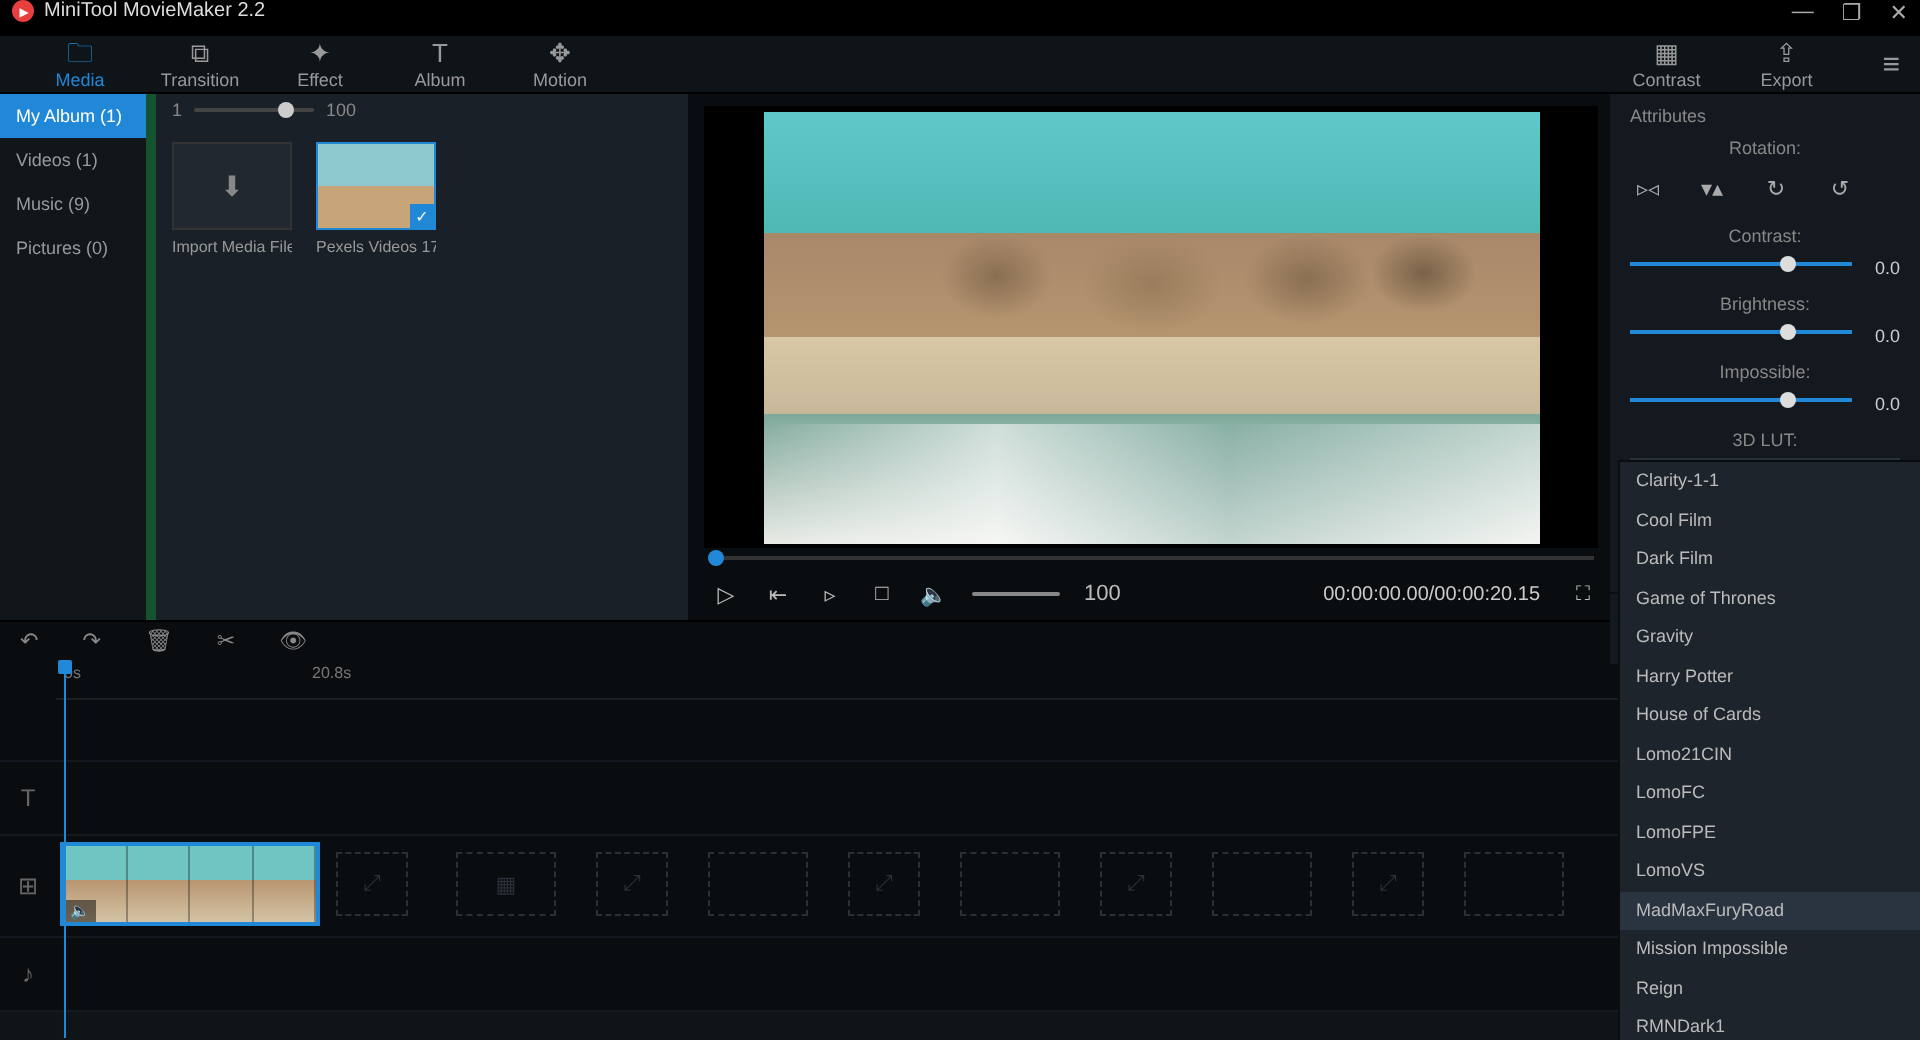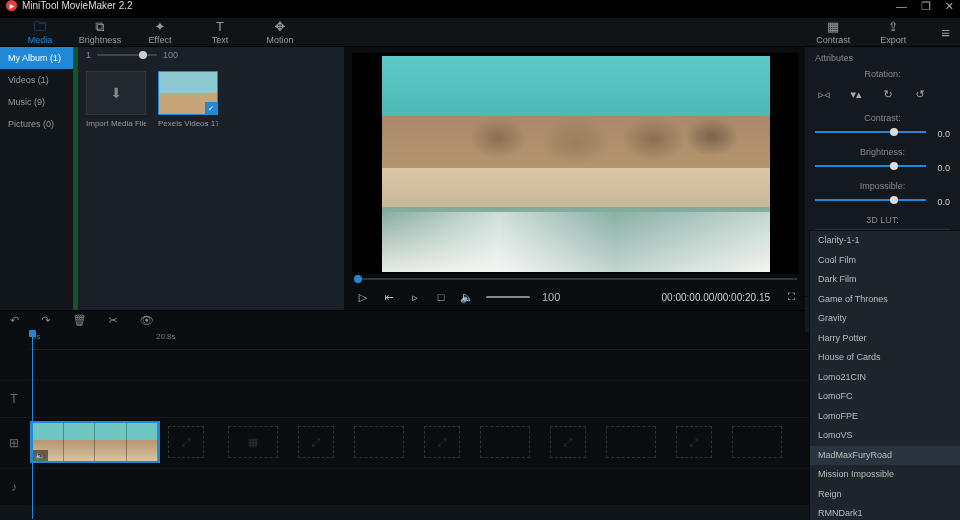--- a/index.html
+++ b/index.html
@@ -120,29 +120,29 @@
   </div>
 </div>
 
 <div class="toolbar">
   <div class="toolbtn active">
     <span class="ico">🗀</span>
     <span class="lbl">Media</span>
   </div>
   <div class="toolbtn">
     <span class="ico">⧉</span>
-    <span class="lbl">Brightness</span>
+    <span class="lbl">Transition</span>
   </div>
   <div class="toolbtn">
     <span class="ico">✦</span>
     <span class="lbl">Effect</span>
   </div>
   <div class="toolbtn">
     <span class="ico">T</span>
-    <span class="lbl">Text</span>
+    <span class="lbl">Album</span>
   </div>
   <div class="toolbtn">
     <span class="ico">✥</span>
     <span class="lbl">Motion</span>
   </div>
   <div class="spacer"></div>
   <div class="toolbtn">
     <span class="ico">▦</span>
     <span class="lbl">Contrast</span>
   </div>

